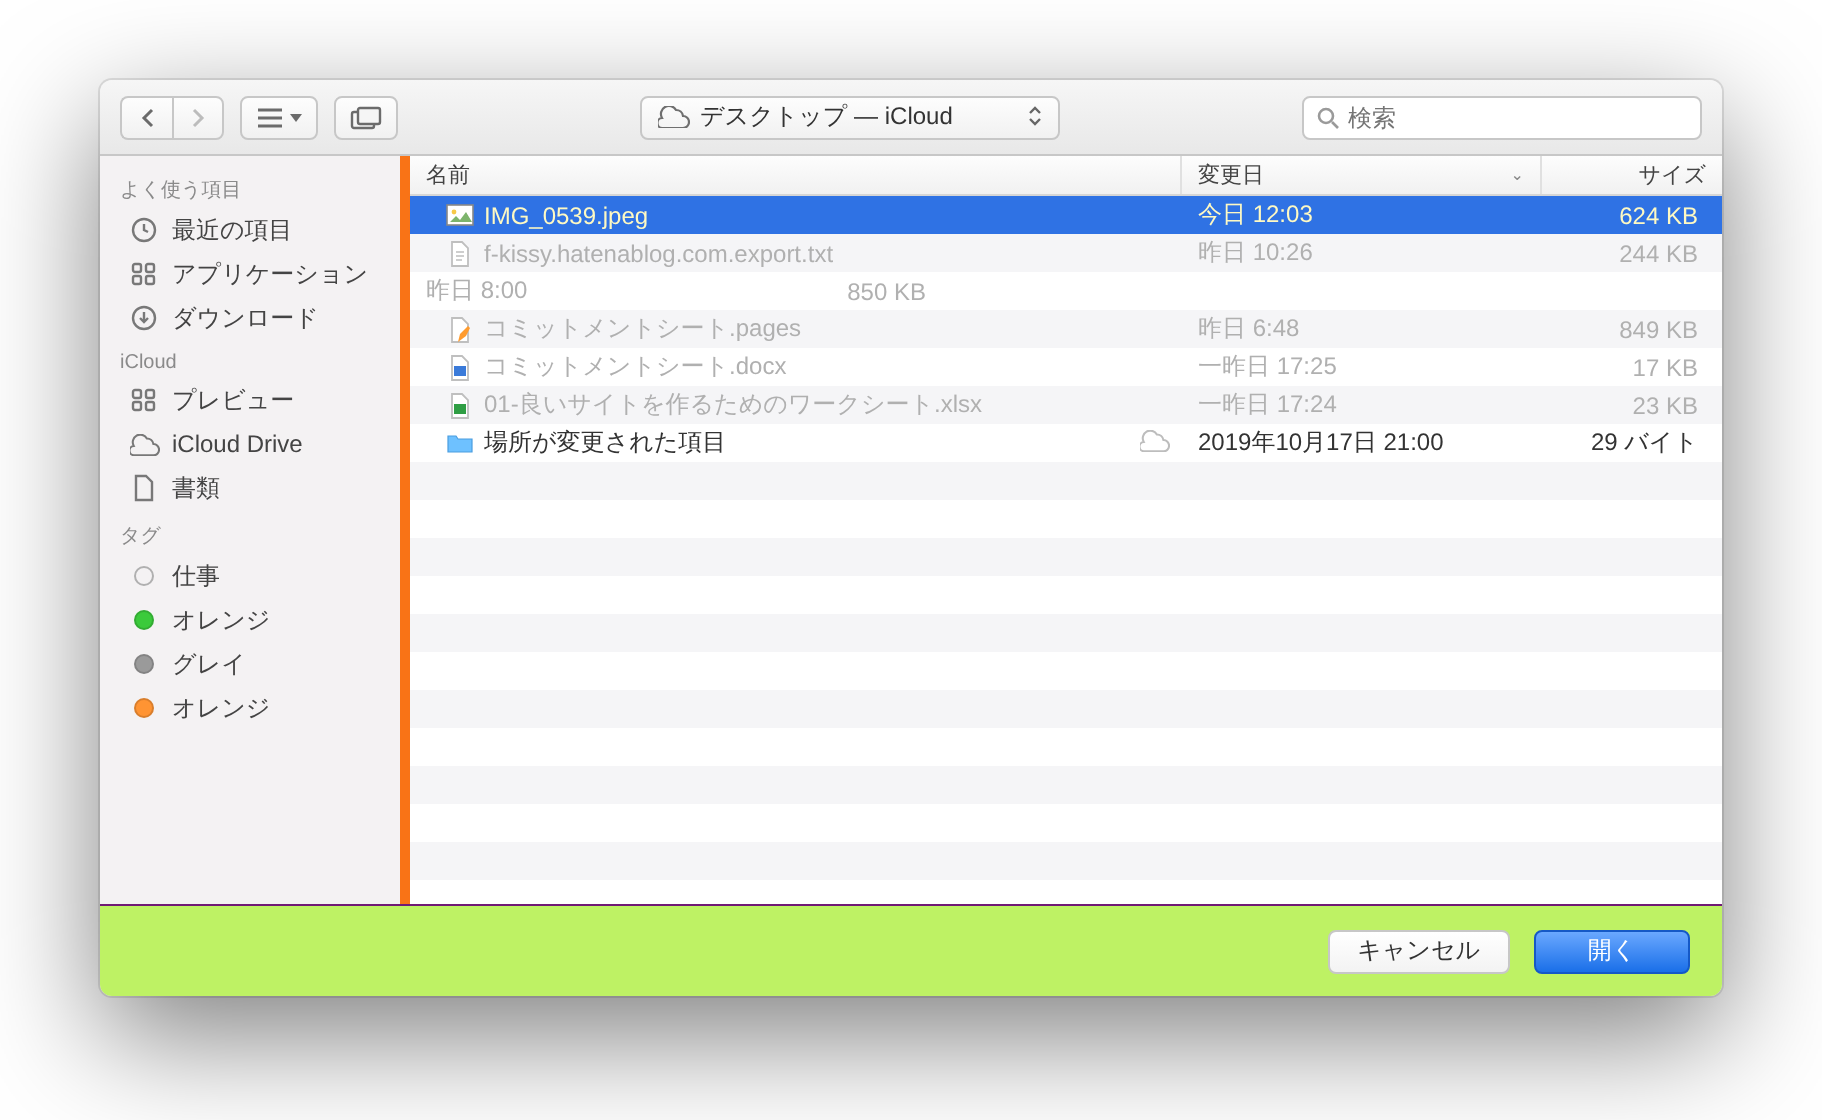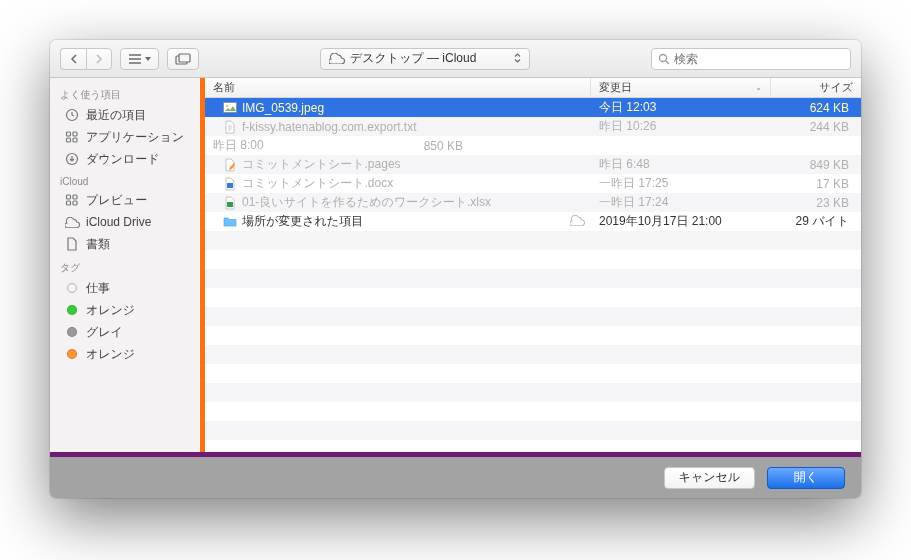--- a/index.html
+++ b/index.html
@@ -77,21 +77,21 @@
 .row.selected { background: #2f72e4; color: #fef9c3; }
 .row.dim { color: #b0b0b0; }
 .row .cname { flex: 1; display: flex; align-items: center; gap: 5px; padding-left: 18px; overflow: hidden; white-space: nowrap; }
 .row .cdate { width: 180px; padding: 0 8px; display: flex; align-items: center; }
 .row .csize { width: 90px; padding: 0 12px 0 8px; text-align: right; justify-content: flex-end; display: flex; align-items: center; }
 .row .cloud { margin-left: auto; margin-right: 6px; color: #999; }
 .file-ico {
   width: 14px; height: 14px; display: inline-flex; align-items: center; justify-content: center;
 }
 .footer {
-  height: 46px; background: #a3a3a3; border-top: 5px solid #701a75;
+  height: 46px; background: #bef264; border-top: 1px solid #701a75;
   display: flex; align-items: center; justify-content: flex-end; gap: 12px; padding: 0 16px;
 }
 .btn {
   height: 22px; min-width: 78px; background: linear-gradient(#fff,#f3f3f3);
   border: 1px solid #c7c7c7; border-radius: 4px; font-size: 12px; color: #333;
   display: flex; align-items: center; justify-content: center; padding: 0 14px;
 }
 .btn.primary {
   background: linear-gradient(#6aa8ff,#1a6fe8); border: 1px solid #1559c7; color: #fff;
 }

